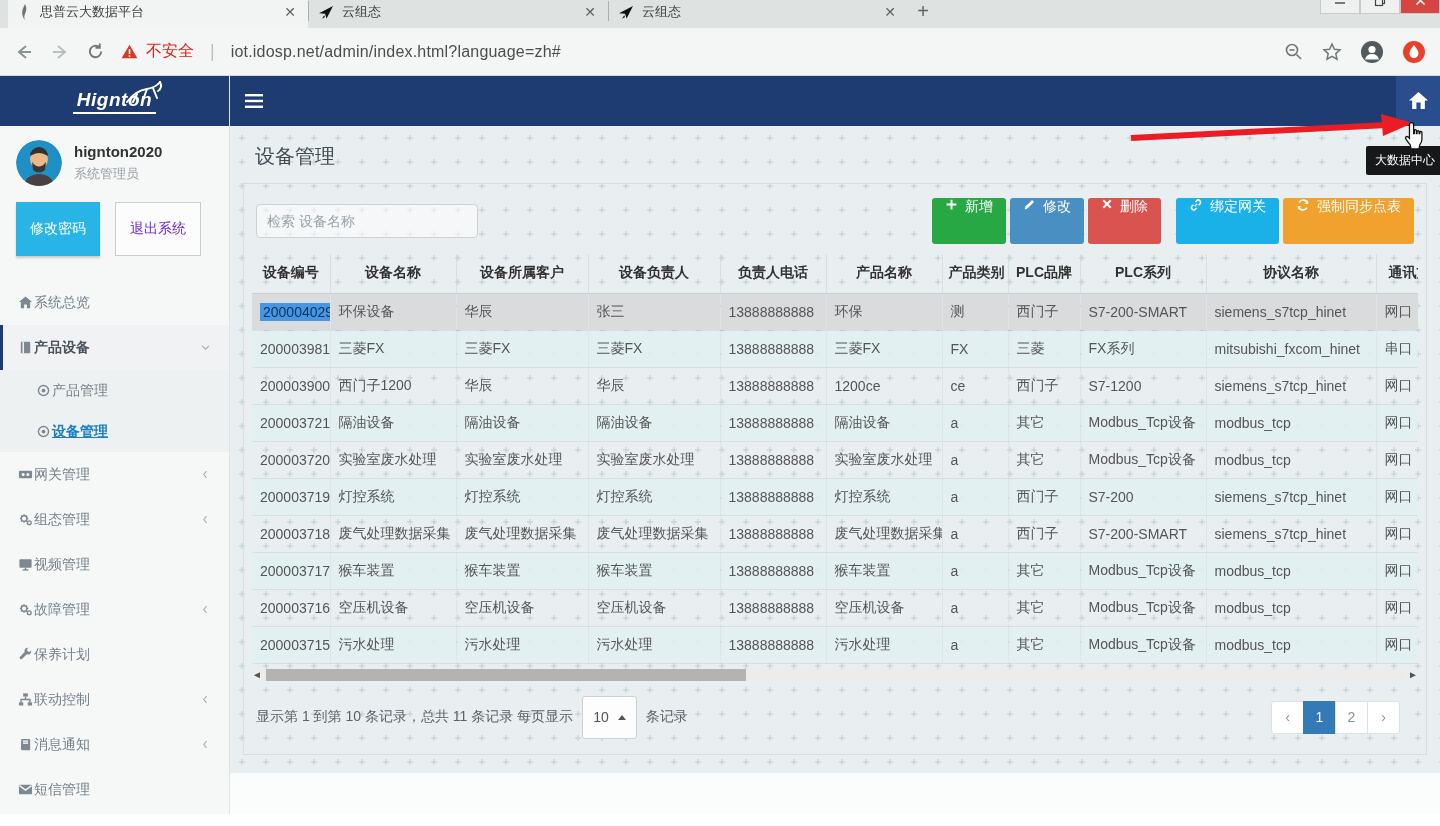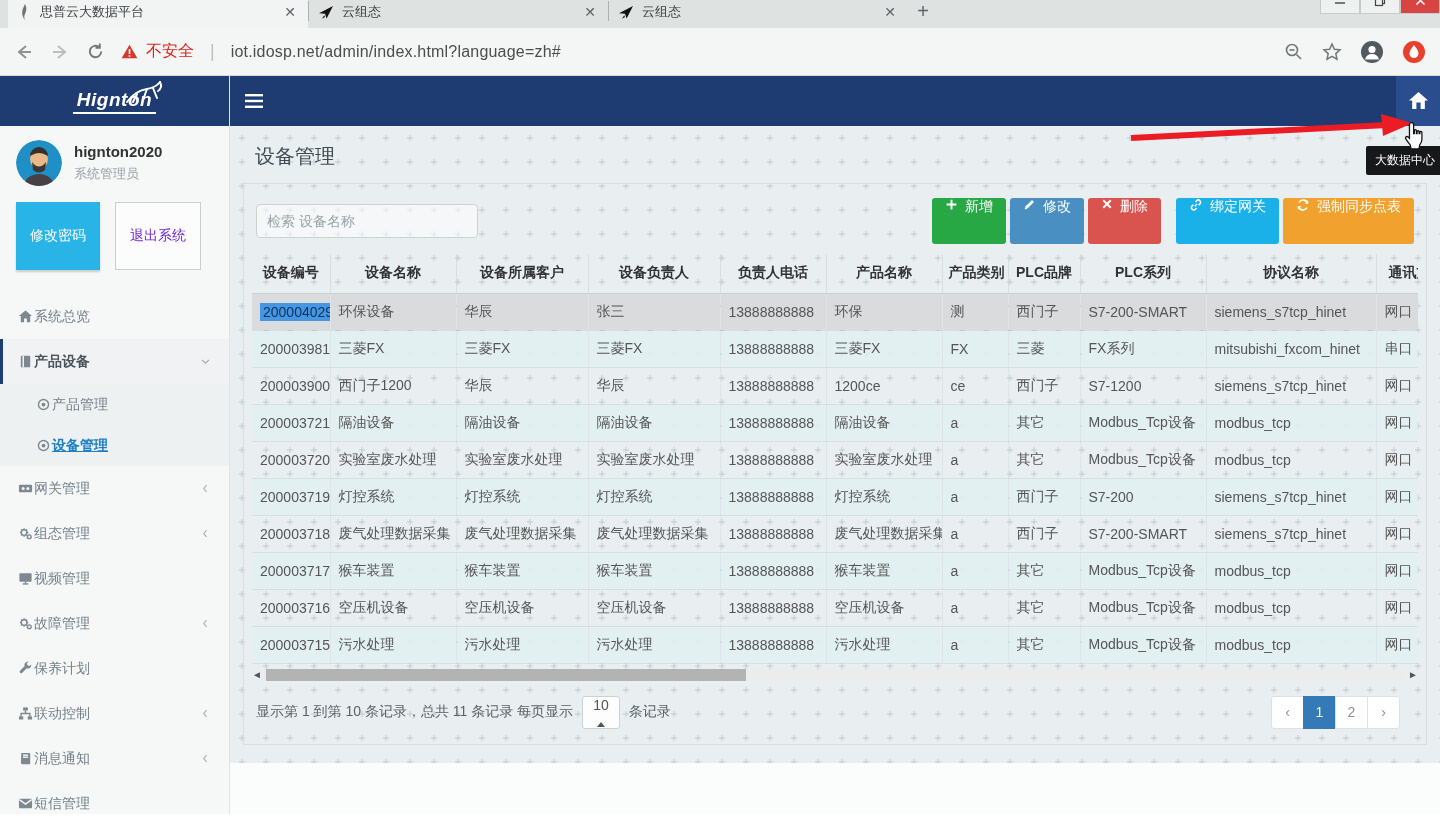--- a/index.html
+++ b/index.html
@@ -44,21 +44,21 @@
   .logo-text { color:#fff; font-style:italic; font-weight:bold; font-size:19px; letter-spacing:.5px;
                border-bottom:2px solid #fff; padding:0 4px 1px; }
   .logo-deer { position:absolute; right:58px; top:4px; }
 
   .profile { display:flex; gap:12px; align-items:center; padding:14px 16px 10px; }
   .avatar { width:46px; height:46px; border-radius:50%; overflow:hidden; flex-shrink:0; }
   .p-name { font-weight:bold; font-size:15px; color:#333; }
   .p-role { font-size:13px; color:#98a0a6; margin-top:5px; }
 
   .side-btns { display:flex; gap:15px; padding:6px 16px 16px; }
-  .btn-cyan { background:#29b4e8; color:#fff; border:none; padding:25px 14px; font-size:14px;
+  .btn-cyan { background:#29b4e8; color:#fff; border:none; padding:18px 14px; font-size:14px;
               box-shadow:0 2px 2px rgba(0,0,0,.18); cursor:pointer; }
   .btn-light { background:#fcfcfc; color:#6d28d9; border:1px solid #c9cdcc; padding:9px 14px; font-size:14px; cursor:pointer; }
 
   .side-nav { flex:1; overflow:hidden; padding-top:8px; }
   .nav-item { height:45px; display:flex; align-items:center; padding:0 18px;
               color:#75808a; font-size:14px; cursor:pointer; }
   .nav-item .mi { width:16px; color:#7d8890; flex-shrink:0; }
   .nav-item .chev { margin-left:auto; color:#a2abb2; }
   .nav-item.parent-active { border-left:3px solid #1e3c72; padding-left:15px; background:#f0f2f3; color:#4a555e; font-weight:bold; }
   .submenu { background:#eef1f2; }
@@ -103,22 +103,22 @@
   .grid tr.selected td { background:#d9dbdc; }
   .grid tr { cursor:pointer; }
   .sel-num { background:#4597e3; color:#10325a; padding:1px 3px; }
 
   .hscroll { display:flex; align-items:center; margin-top:3px; height:16px; gap:2px; }
   .hs-arrow { color:#555; flex-shrink:0; width:10px; font-size:10px; text-align:center; }
   .hs-track { flex:1; height:12px; background:#ececec; position:relative; }
   .hs-thumb { position:absolute; left:2px; top:0; height:12px; width:42%; background:#b3b3b3; cursor:grab; }
 
   .pag-row { display:flex; align-items:center; padding:13px 4px 15px; font-size:14px; color:#5a6268; }
-  .pg-size { border:1px solid #ccd2d4; background:#fdfdfd; border-radius:3px; height:33px; padding:0 10px;
-             margin:0 9px; display:flex; align-items:center; gap:9px; color:#555; cursor:pointer;flex-direction:column; }
+  .pg-size { border:1px solid #ccd2d4; background:#fdfdfd; border-radius:3px; height:43px; padding:0 10px;
+             margin:0 9px; display:flex; align-items:center; gap:9px; color:#555; cursor:pointer; }
   .caret-up { width:0; height:0; border-left:4px solid transparent; border-right:4px solid transparent;
               border-bottom:5px solid #555; }
   .pager { margin-left:auto; display:flex; margin-right:14px; }
   .pg { min-width:33px; height:33px; border:1px solid #dde1e3; background:#fff; color:#8a9297;
         display:flex; align-items:center; justify-content:center; font-size:14px; cursor:pointer; margin-left:-1px; }
   .pg:first-child { border-radius:3px 0 0 3px; margin-left:0; }
   .pg:last-child { border-radius:0 3px 3px 0; }
   .pg.active { background:#337ab7; border-color:#337ab7; color:#fff; }
 
   

